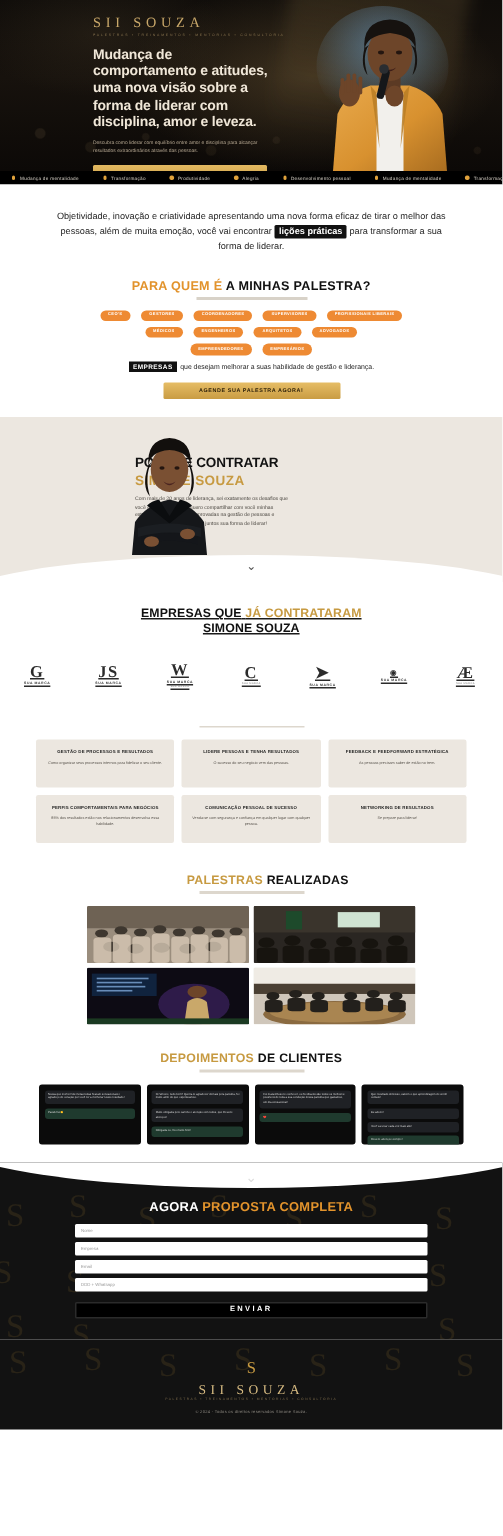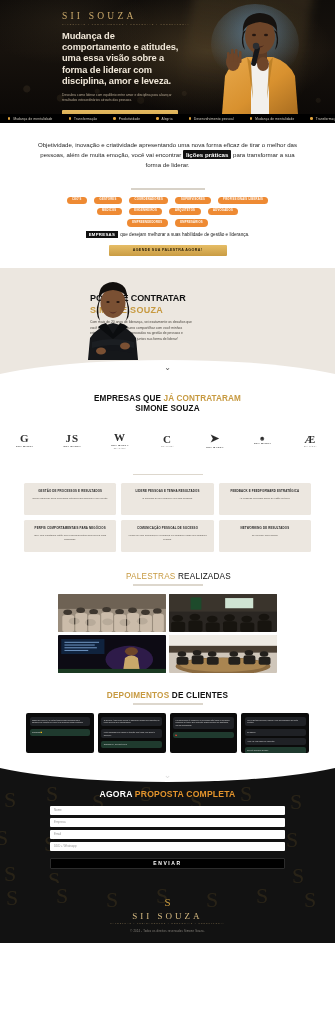--- a/index.html
+++ b/index.html
@@ -123,21 +123,21 @@
   .scroll-chev {
     position:absolute; bottom:6px; left:0; right:0; text-align:center;
     font-size:8px; color:#555; line-height:1; cursor:pointer;
   }
   .porque-curve {
     position:absolute; bottom:-16px; left:-40px; width:415px; height:34px;
     background:#fff; border-radius:50% 50% 0 0 / 100% 100% 0 0;
   }
 
   
-  .clients { background:#fff; padding:16px 0 10px; text-align:center; }
+  .clients { background:#fff; padding:16px 0 10px; text-align:center;text-decoration:underline; }
   .clients h2 { font-size:8.2px; font-weight:800; color:#111; line-height:10.5px; letter-spacing:.1px; }
   .clients h2 .am { color:#c79a41; }
   .logo-strip {
     display:flex; align-items:center; justify-content:space-between;
     margin-top:12px; padding:0 2px; gap:2px;
   }
   .client-logo {
     flex:1; display:flex; flex-direction:column; align-items:center; justify-content:center;
     height:26px; color:#1a1a1a; opacity:.92;
   }
@@ -154,21 +154,21 @@
   .tcard {
     background:#ece7e0; border-radius:1.5px; padding:6px 5px; min-height:32px;
     display:flex; flex-direction:column; align-items:center; justify-content:flex-start;
     cursor:pointer;
   }
   .tcard-t { font-size:2.9px; font-weight:800; color:#1d1d1d; line-height:4.2px; letter-spacing:.15px; }
   .tcard-d { font-size:2.5px; color:#5b564f; line-height:3.8px; margin-top:3.5px; }
 
   
   .gallery { background:#fff; padding:6px 0 10px; text-align:center; position:relative; }
-  .gallery h2 { font-size:8.2px; font-weight:400; color:#111; letter-spacing:.2px;padding-left:22px; }
+  .gallery h2 { font-size:8.2px; font-weight:700; color:#111; letter-spacing:.2px;padding-left:22px; }
   .gallery h2 .am { color:#c79a41; }
   .gal-rule { width:70px; height:1.4px; background:#ddd7cd; margin:3px auto 8px; }
   .gal-grid {
     display:grid; grid-template-columns:1fr 1fr; gap:3px;
     padding:0 58px;
   }
   .gal-img { height:38px; border-radius:1px; overflow:hidden; position:relative; cursor:pointer; }
 
   
   .depo { background:#fff; padding:8px 12px 12px; text-align:center; }
@@ -237,21 +237,21 @@
 
   <section class="hero">
     <div class="hero-crowd"></div>
     <div class="hero-beam"></div>
 
     <div class="hero-inner">
       <div class="logo-hero">
         <div class="logo-mark">SII SOUZA</div>
         <div class="logo-sub">PALESTRAS • TREINAMENTOS • MENTORIAS • CONSULTORIA</div>
       </div>
-      <h1 class="hero-h1">Mudança de comportamento e atitudes, uma essa visão sobre a forma de liderar com disciplina, amor e leveza.</h1>
+      <h1 class="hero-h1">Mudança de comportamento e atitudes, uma nova visão sobre a forma de liderar com disciplina, amor e leveza.</h1>
       <p class="hero-p">Descubra como liderar com equilíbrio entre amor e disciplina para alcançar resultados extraordinários através das pessoas.</p>
       <button class="hero-cta">AGENDE SUA PALESTRA AGORA!</button>
     </div>
 
     <svg class="hero-photo" viewBox="0 0 150 110">
       <defs>
         <linearGradient id="jacket" x1="0" y1="0" x2="1" y2="1">
           <stop offset="0%" stop-color="#e8a94c"></stop>
             <stop offset="55%" stop-color="#d8912f"></stop>
             <stop offset="100%" stop-color="#a96d20"></stop>
@@ -325,20 +325,24 @@
       <span>Transformação</span>
     </span>
 
   </div>
 
   <section class="intro">
     <p><span>Objetividade, inovação e criatividade apresentando uma nova forma eficaz de tirar o melhor das pessoas, além de muita emoção, você vai encontrar </span><span class="hl-dark">lições práticas</span><span> para transformar a sua forma de liderar.</span></p>
   </section>
 
   <section class="paraquem">
+    <h2 class="pq-title">
+      <span class="am">PARA QUEM É</span>
+      <span>A MINHAS PALESTRA?</span>
+    </h2>
     <div class="pq-rule"></div>
 
     <div class="pill-row">
       <span class="pill">CEO'S</span>
       <span class="pill">GESTORES</span>
       <span class="pill">COORDENADORES</span>
       <span class="pill">SUPERVISORES</span>
       <span class="pill">PROFISSIONAIS LIBERAIS</span>
     </div>
     <div class="pill-row">

